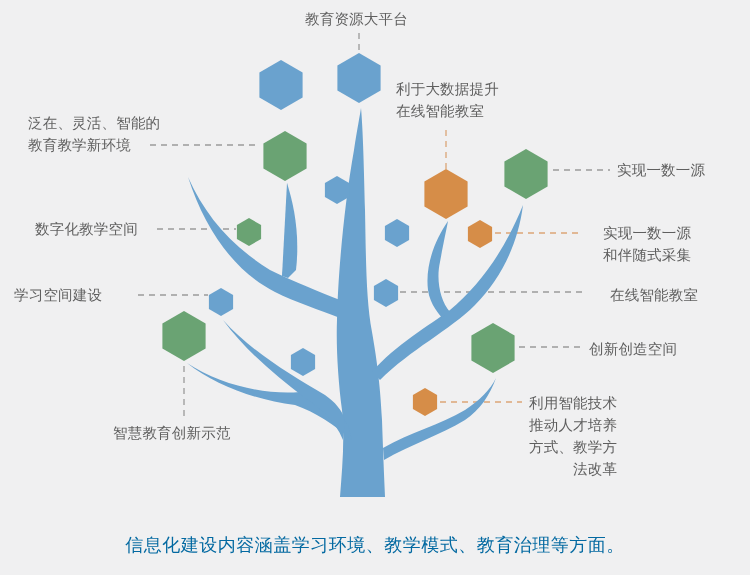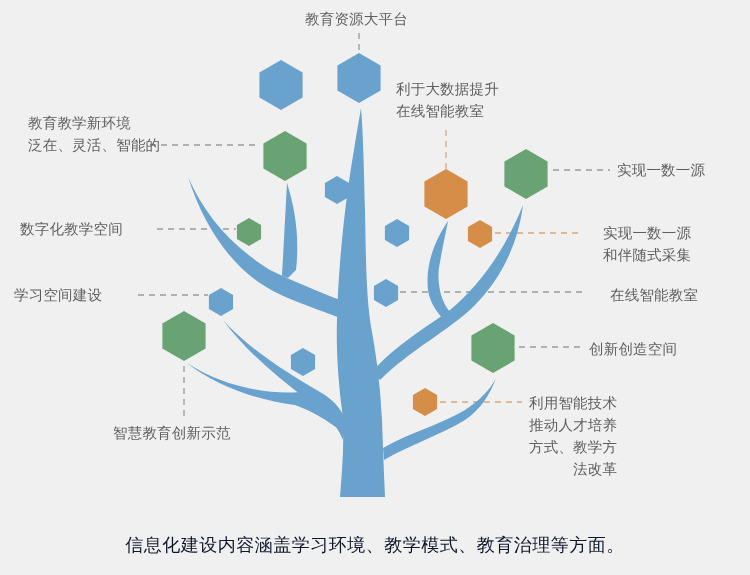--- a/index.html
+++ b/index.html
@@ -15,21 +15,21 @@
     color: #5f5f5f;
     font-size: 14.5px;
     line-height: 22px;
     white-space: nowrap;
     letter-spacing: 0.2px;
   }
   .caption {
     position: absolute;
     left: 0; right: 0; top: 533px;
     text-align: center;
-    color: #0f172a;
+    color: #0369a1;
     font-size: 18px;
     letter-spacing: 0.5px;
   }
 </style>
 </head>
 <body>
 
 <svg id="canvas" viewBox="0 0 750 575" xmlns="http://www.w3.org/2000/svg">
 
   <g stroke-width="1.3" stroke-dasharray="6,5" fill="none">
@@ -86,27 +86,27 @@
 </svg>
 
 <div class="lbl" style="left:305px; top:8px;">教育资源大平台</div>
 
 <div class="lbl" style="left:396px; top:78px;">
   <div>利于大数据提升</div>
   <div>在线智能教室</div>
 </div>
 
 <div class="lbl" style="left:28px; top:112px;">
+  <div>泛在、灵活、智能的</div>
   <div>教育教学新环境</div>
-  <div>泛在、灵活、智能的</div>
 </div>
 
 <div class="lbl" style="left:617px; top:159px;">实现一数一源</div>
 
-<div class="lbl" style="left:20px; top:218px;">数字化教学空间</div>
+<div class="lbl" style="left:35px; top:218px;">数字化教学空间</div>
 
 <div class="lbl" style="left:589px; top:222px;margin-left:14px;">
   <div>实现一数一源</div>
   <div>和伴随式采集</div>
 </div>
 
 <div class="lbl" style="left:14px; top:284px;">学习空间建设</div>
 
 <div class="lbl" style="left:610px; top:284px;text-align:center;">在线智能教室</div>
 

